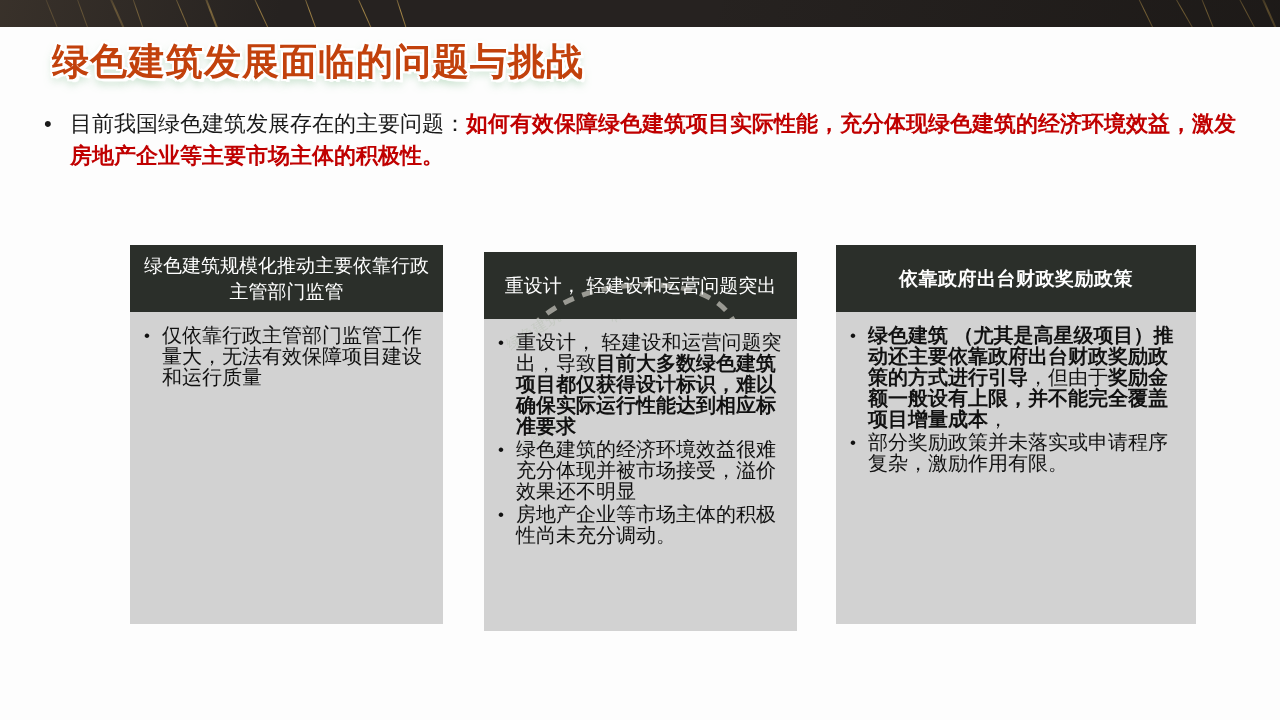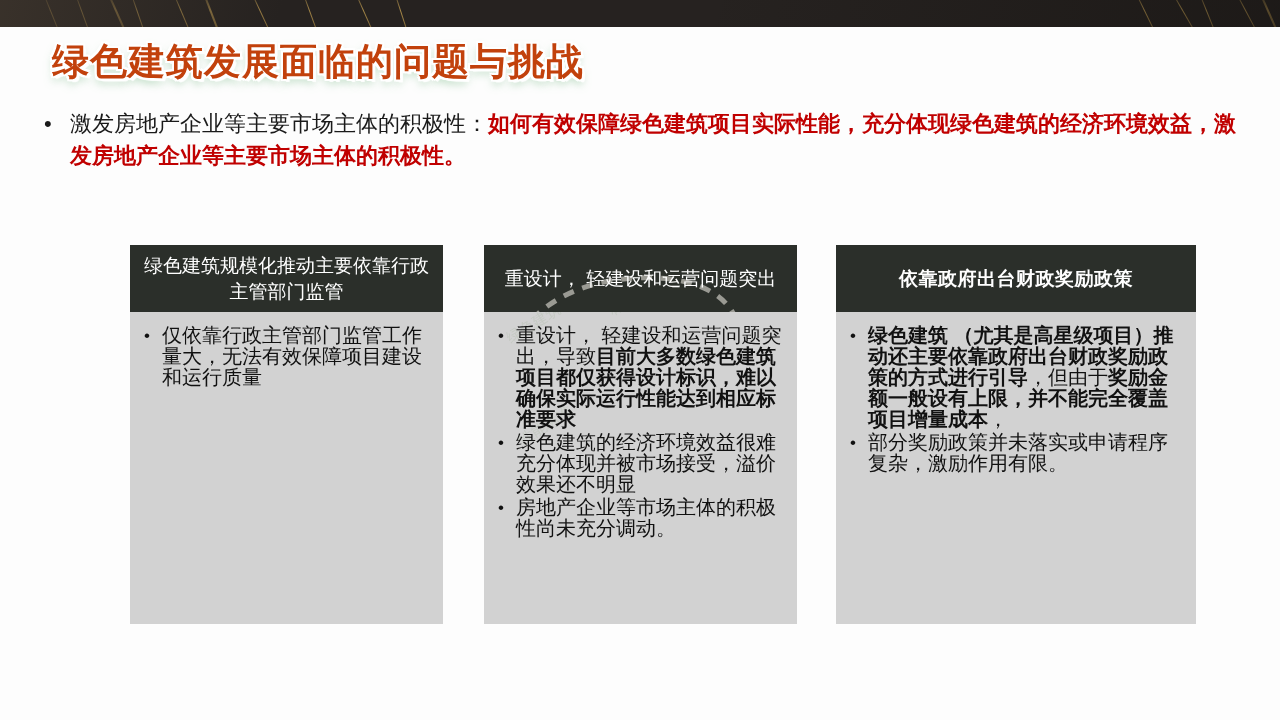--- a/index.html
+++ b/index.html
@@ -92,21 +92,21 @@
     top: 245px;
     width: 1024px;
     height: 380px;
   }
   .card {
     position: absolute;
     top: 0;
     width: 313px;
   }
   .card.c1 { left: 0px; border-radius: 9px; }
-  .card.c2 { left: 354px; }
+  .card.c2 { left: 354px; margin-top: 7px; }
   .card.c3 { left: 706px; width: 360px; }
 
   .card-header {
     background: #2b2f2a;
     color: #ffffff;
     height: 67px;
     box-sizing: border-box;
     display: flex;
     align-items: center;
     justify-content: center;
@@ -208,21 +208,21 @@
     <div class="gold thick" style="left: 104px; transform: rotate(-24deg);"></div>
     <div class="gold" style="left: 72px; transform: rotate(-20deg);"></div>
     <div class="gold" style="left: 40px; transform: rotate(-22deg);"></div>
   <div class="sheen"></div>
 </div>
 
 <div class="slide-title">绿色建筑发展面临的问题与挑战</div>
 
 <div class="lead">
   <span class="bullet-dot">•</span>
-  <span class="lead-body"><span>激发房地产企业等主要市场主体的积极性：</span><span class="hl">如何有效保障绿色建筑项目实际性能，充分体现绿色建筑的经济环境效益，激发房地产企业等主要市场主体的积极性。</span></span>
+  <span class="lead-body"><span>目前我国绿色建筑发展存在的主要问题：</span><span class="hl">如何有效保障绿色建筑项目实际性能，充分体现绿色建筑的经济环境效益，激发房地产企业等主要市场主体的积极性。</span></span>
 </div>
 
 <div class="cards">
 
   <div class="card c1">
     <div class="card-header">
       <span class="hdr-text">绿色建筑规模化推动主要依靠行政主管部门监管</span>
     </div>
     <div class="card-body">
       <ul>

